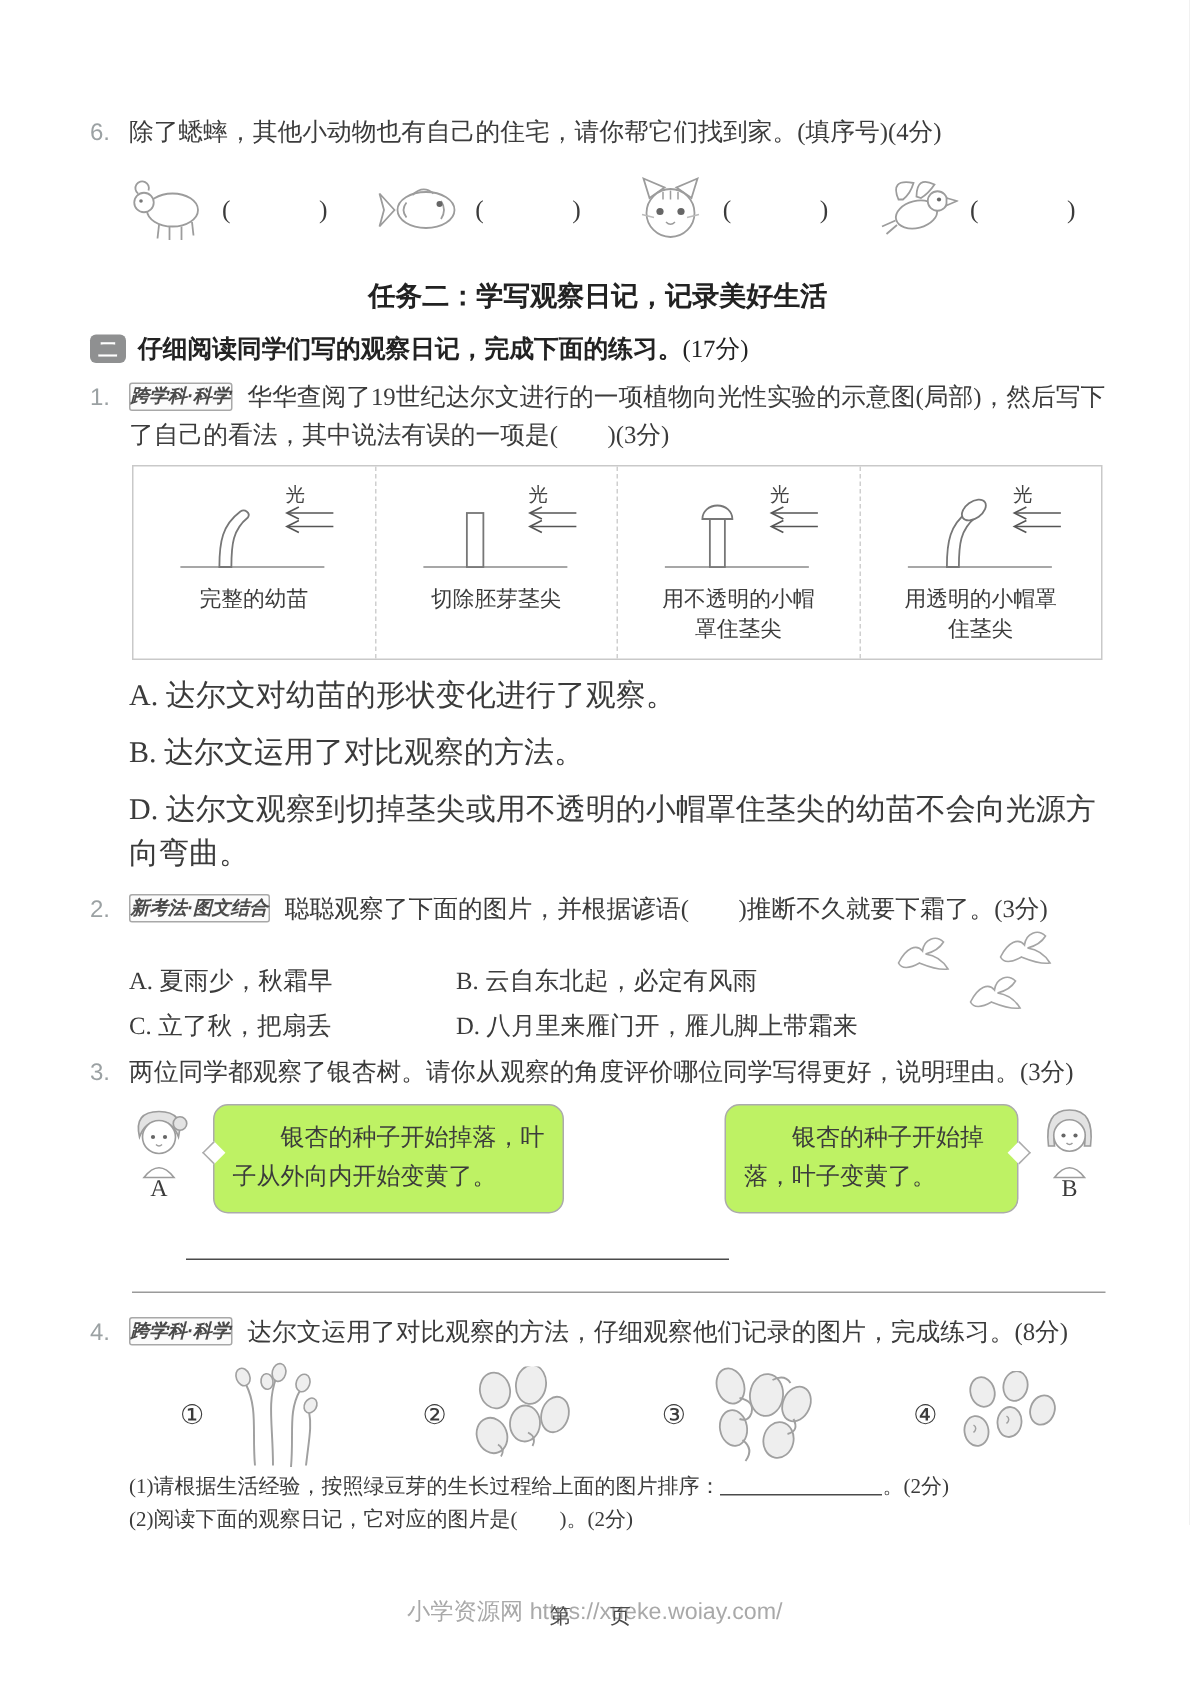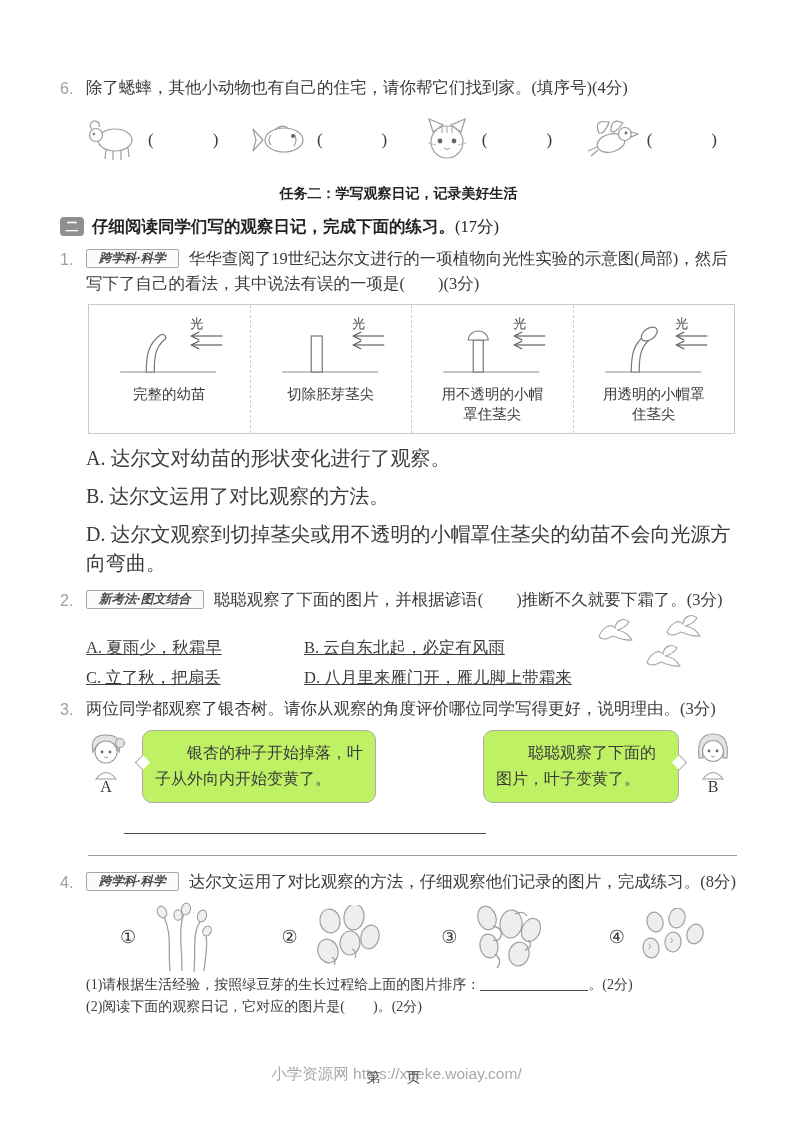--- a/index.html
+++ b/index.html
@@ -9,40 +9,40 @@
     margin:0 auto; overflow:hidden;
     font-family:"Liberation Serif", serif; color:#3b3b3b;
   }
   .content { padding:76px 56px 0 60px; }
 
   .qline { font-size:16.5px; line-height:1.5; position:relative; padding-left:26px; }
   .qnum { position:absolute; left:0; top:1px; color:#9ba1a3; font-family:"Liberation Sans",sans-serif; font-size:16px; }
   .badge {
     display:inline-block; border:1px solid #a8a8a8; border-radius:2px;
     font-family:"Liberation Sans",sans-serif; font-size:12.5px; font-weight:bold;
-    font-style:italic; color:#4a4a4a; padding:0 12px; line-height:17px;
+    font-style:italic; color:#4a4a4a; padding:0 0; line-height:17px;
     vertical-align:2px; margin-right:6px; background:#fbfbfb;
   }
 
   
   .opt-box {
     width:fit-content; margin:13px auto 0 auto;
     border:1.5px dashed #b8b8b8; border-radius:8px;
     padding:7px 20px; display:flex; gap:34px; font-size:16.5px;
   }
   .animals-row {
     margin:10px 18px 0 24px; display:flex; align-items:center;
     justify-content:space-between; height:58px;
   }
   .animal-cell { display:flex; align-items:center; gap:8px; }
   .paren-blank { font-size:17px; color:#3b3b3b; letter-spacing:2px; white-space:pre; }
 
   
   .task-title { text-align:center; font-family:"Liberation Sans",sans-serif;
-    font-weight:bold; font-size:14px; color:#222; margin-top:16px; }
+    font-weight:bold; font-size:18px; color:#222; margin-top:16px; }
   .section-line { margin-top:13px; font-family:"Liberation Sans",sans-serif;
     font-weight:bold; font-size:16.5px; color:#222; display:flex; align-items:center; }
   .section-badge {
     width:24px; height:19px; background:#8f9091; color:#fff; border-radius:4px;
     display:inline-flex; align-items:center; justify-content:center;
     font-size:13px; margin-right:8px; flex:none;
   }
   .section-score { font-weight:normal; font-family:"Liberation Serif",serif; }
 
   
@@ -51,21 +51,21 @@
   }
   .panel { flex:1; padding:8px 2px 9px 2px; text-align:center; }
   .panel + .panel { border-left:1px dashed #cfcfcf; }
   .panel-label { font-size:14.5px; line-height:1.35; color:#3b3b3b; margin:2px auto 0 auto; max-width:7em; }
 
   .choices { margin-top:10px; }
   .choice { font-size:20px; line-height:1.45; padding-left:26px; margin-top:9px; }
 
   
   .q2-wrap { position:relative; }
-  .q2-choices { padding-left:26px; margin-top:24px;text-decoration:underline; }
+  .q2-choices { padding-left:26px; margin-top:24px; }
   .q2-row { display:flex; font-size:16.5px; margin-top:8px; }
   .q2-a { width:218px; flex:none; }
   .geese { position:absolute; right:2px; top:26px; }
 
   
   .dialog-row { margin-top:8px; display:flex; align-items:flex-start; padding:0 2px 0 24px; }
   .avatar-wrap { text-align:center; flex:none; }
   .avatar-label { font-size:16px; margin-top:-2px; }
   .bubble {
     position:relative; border:1.2px solid #ababab; border-radius:10px;
@@ -300,21 +300,21 @@
         <div class="avatar-label">A</div>
       </div>
 
       <div class="bubble bubble-a">
         <span class="tail tail-left"></span>
         <span>银杏的种子开始掉落，叶子从外向内开始变黄了。</span>
       </div>
 
       <div class="bubble bubble-b">
         <span class="tail tail-right"></span>
-        <span>聪聪观察了下面的图片，叶子变黄了。</span>
+        <span>银杏的种子开始掉落，叶子变黄了。</span>
       </div>
 
       <div class="avatar-wrap">
         <span>
           <svg width="44" height="50" viewBox="0 0 44 50">
             <path d="M8 28 Q5 4 22 4 Q39 4 36 28 L32 28 Q34 13 22 12 Q10 13 12 28 Z" fill="#e3e3e3" stroke="#9c9c9c" stroke-width="1.1"></path>
             <circle cx="22" cy="21" r="10.5" fill="#fff" stroke="#9c9c9c" stroke-width="1.1"></circle>
             <circle cx="18" cy="21" r="1.4" fill="#666"></circle>
             <circle cx="26" cy="21" r="1.4" fill="#666"></circle>
             <path d="M20 26 q2 2 4 0" fill="none" stroke="#9c9c9c"></path>

